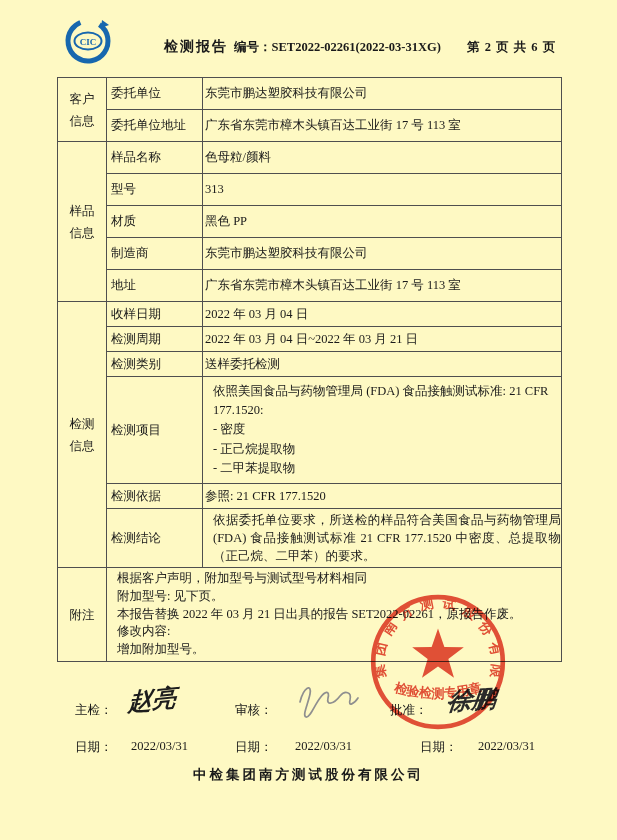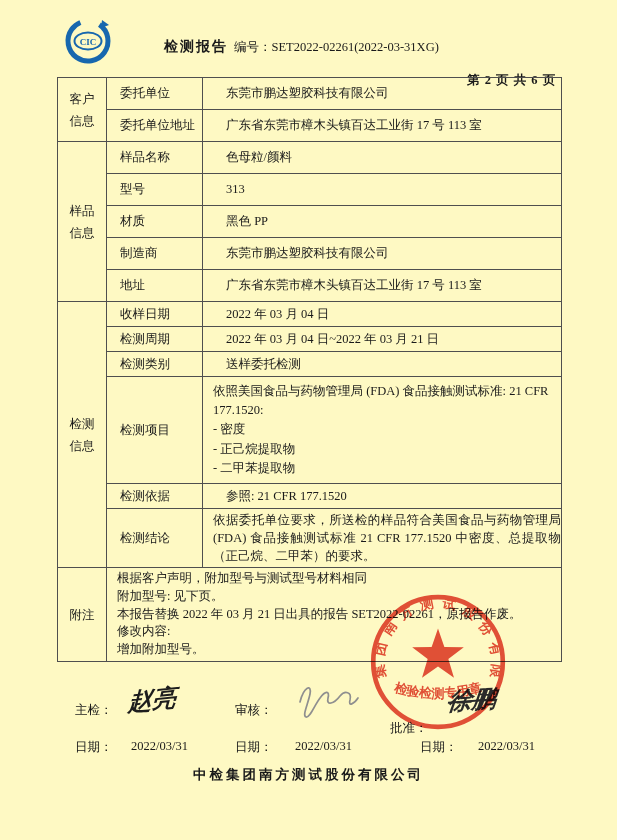--- a/index.html
+++ b/index.html
@@ -4,29 +4,29 @@
 <style>
   * { margin:0; padding:0; box-sizing:border-box; }
   html,body { background:#ffffff; }
   body { font-family:"Liberation Serif","DejaVu Serif",serif; color:#1a1a1a; }
   .page { position:relative; width:617px; height:840px; background:#fef9c3; overflow:hidden; }
 
   
   .header { position:absolute; top:14px; left:0; width:617px; height:56px; }
   .logo { position:absolute; left:60px; top:2px; }
   .hdr-title { position:absolute; left:144px; top:24px; font-size:14px; font-weight:bold; letter-spacing:2px;margin-left:20px; }
-  .hdr-no { position:absolute; left:234px; top:25px; font-size:12.5px; font-weight:normal; }
-  .hdr-page { position:absolute; left:467px; top:25px; font-size:12.5px; font-weight:bold; letter-spacing:1px;margin-top:33px; }
+  .hdr-no { position:absolute; left:234px; top:25px; font-size:12.5px; font-weight:bold; }
+  .hdr-page { position:absolute; left:467px; top:25px; font-size:12.5px; font-weight:bold; letter-spacing:1px; }
 
   
   table.report { position:absolute; left:57px; top:77px; width:504px; border-collapse:collapse; table-layout:fixed; }
   table.report td { border:1px solid #4f4f4f; font-size:12.5px; vertical-align:middle; overflow:hidden; }
   td.sec { text-align:center; white-space:pre-line; line-height:22px; }
-  td.lbl { padding-left:13px; }
-  td.val { padding-left:23px; }
+  td.lbl { padding-left:4px; }
+  td.val { padding-left:2px; }
   tr.h32 { height:32px; }
   tr.h25 { height:25px; }
   tr.items-row { height:96px; }
   td.multiline { vertical-align:middle; padding:5px 10px; }
   td.multiline div { line-height:19.2px; }
   tr.concl-row { height:56px; }
   td.concl { padding:2px 0 2px 10px; }
   td.concl div { line-height:18px; text-align:justify; }
   tr.notes-row { height:90px; }
   td.notes { padding:2px 8px 2px 10px; vertical-align:middle; }
@@ -159,21 +159,21 @@
   </tbody>
     </table>
 
   <div class="signs">
     <span class="sig-label" style="left:75px; top:26px;text-align:center;">主检：</span>
     <span class="sig-name sig-inspector">赵亮</span>
     <span class="sig-label" style="left:235px; top:26px;">审核：</span>
     <svg class="sig-scribble" width="70" height="45" viewBox="0 0 70 45">
       <path d="M8,26 C12,10 20,8 18,18 C16,28 10,40 14,41 C18,42 22,30 28,22 C33,15 38,14 36,22 C34,30 42,28 48,20 C53,14 60,16 58,24 C56,31 62,28 66,22" fill="none" stroke="#8f8f8f" stroke-width="1.7" stroke-linecap="round"></path>
     </svg>
-    <span class="sig-label" style="left:390px; top:44px;">批准：</span>
+    <span class="sig-label" style="left:390px; top:26px;">批准：</span>
     <span class="sig-name sig-approver">徐鹏</span>
 
     <span class="sig-label" style="left:75px; top:63px;">日期：</span>
     <span class="date-val" style="left:131px; top:63px;">2022/03/31</span>
     <span class="sig-label" style="left:235px; top:63px;">日期：</span>
     <span class="date-val" style="left:295px; top:63px;">2022/03/31</span>
     <span class="sig-label" style="left:420px; top:63px;">日期：</span>
     <span class="date-val" style="left:478px; top:63px;">2022/03/31</span>
   </div>
 

